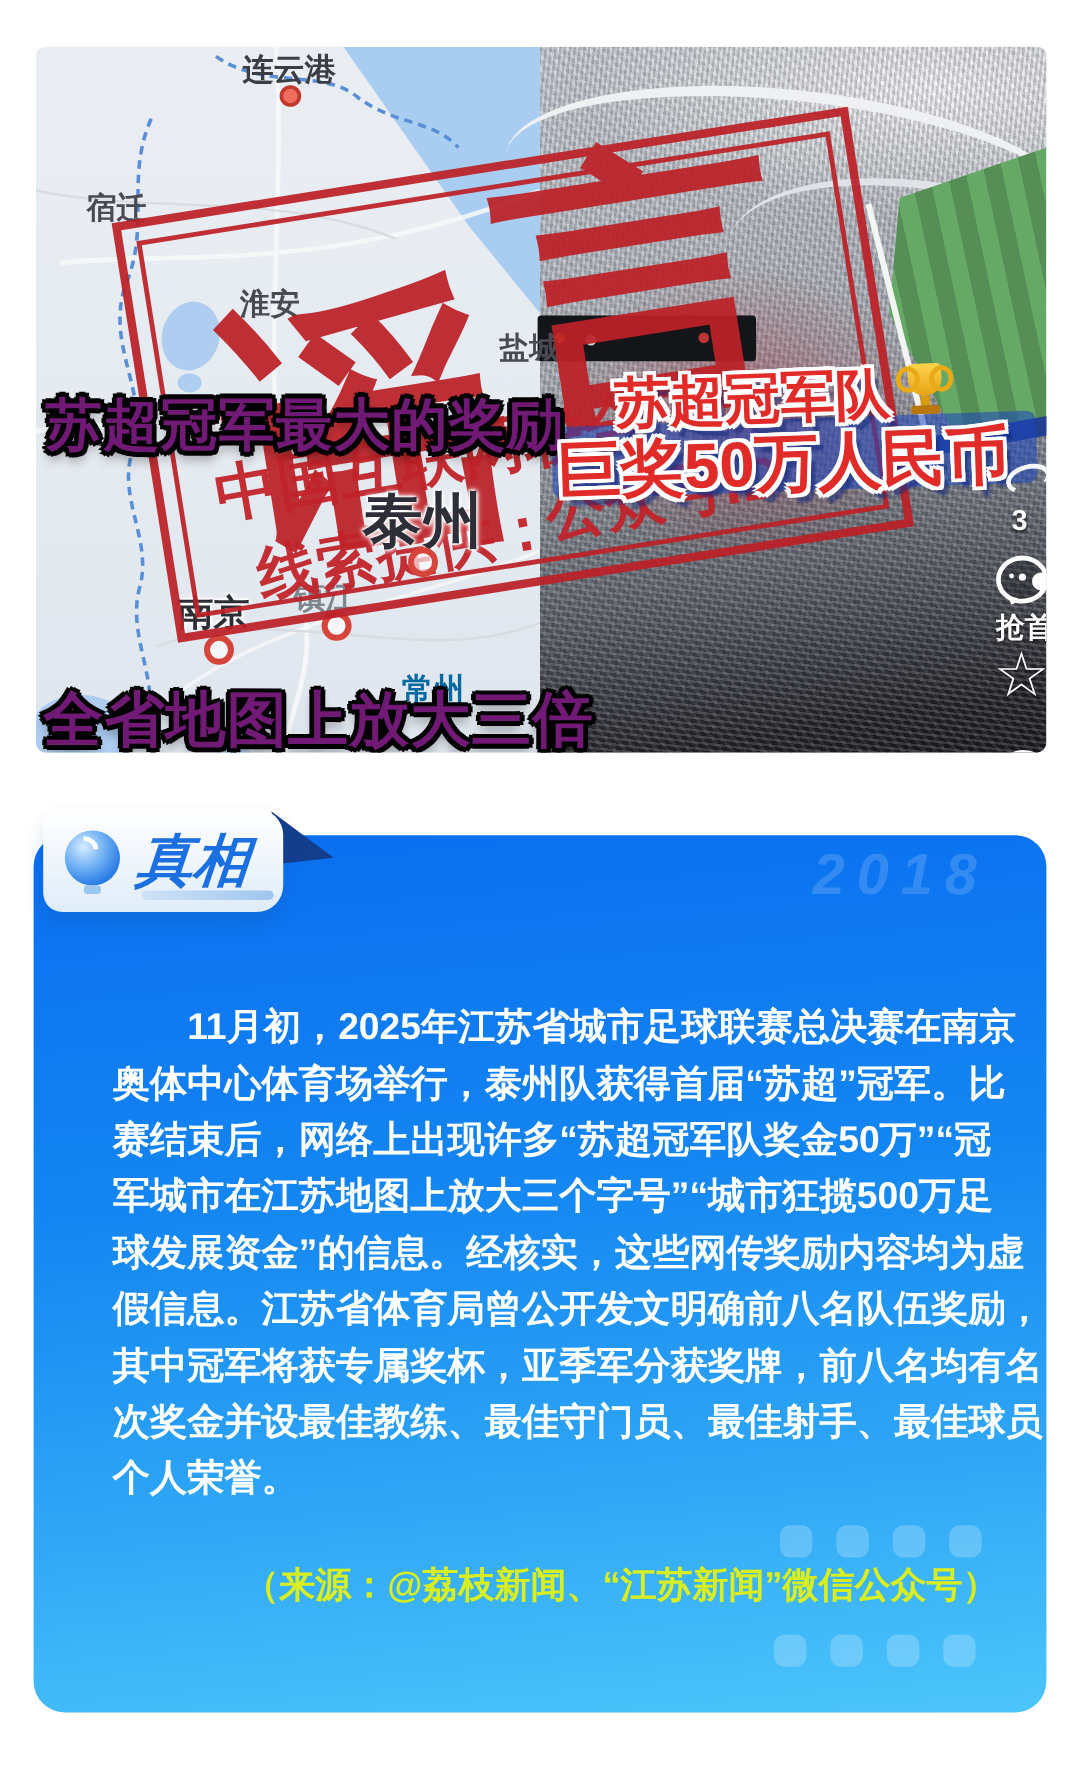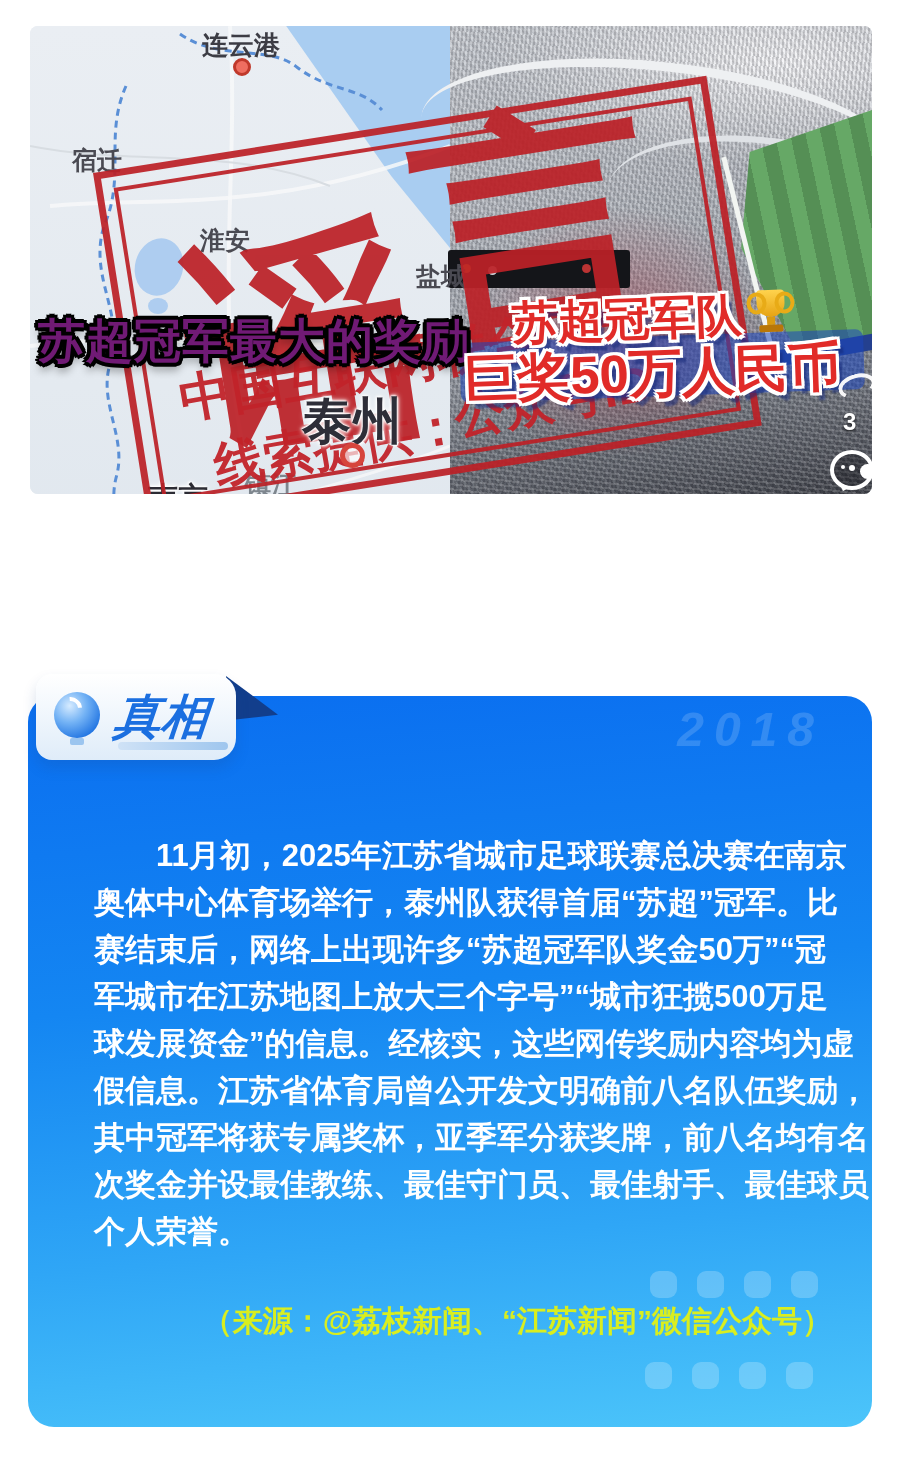--- a/index.html
+++ b/index.html
@@ -1,19 +1,19 @@
 <!DOCTYPE html>
 <html><head>
 <meta charset="utf-8">
 <style>
   html,body{margin:0;padding:0;background:#ffffff;width:900px;height:1481px;position:relative;
     font-family:"Liberation Sans","DejaVu Sans",sans-serif;overflow:hidden;}
 
   
-  .photo{position:absolute;left:30px;top:26px;width:842px;height:468px;border-radius:8px;
+  .photo{position:absolute;left:30px;top:39px;width:842px;height:588px;border-radius:8px;
     overflow:hidden;background:#e9edf2;}
 
   
   .map{position:absolute;left:0;top:0;width:420px;height:600px;
     background:linear-gradient(180deg,#eaeef3 0%,#e4eaf0 60%,#dfe6ee 100%);}
   .sea{position:absolute;inset:0;background:#a9cdf1;
     clip-path:polygon(61% 0,100% 0,100% 37%,86% 25%,73% 12%);}
   .lake{position:absolute;background:#aecdf0;border-radius:50%;}
   .city{position:absolute;font-weight:700;white-space:nowrap;z-index:10;}
   .halo{text-shadow:0 0 4px #fff,0 0 6px #fff,1px 1px 2px #fff,-1px -1px 2px #fff;text-align:right;}

